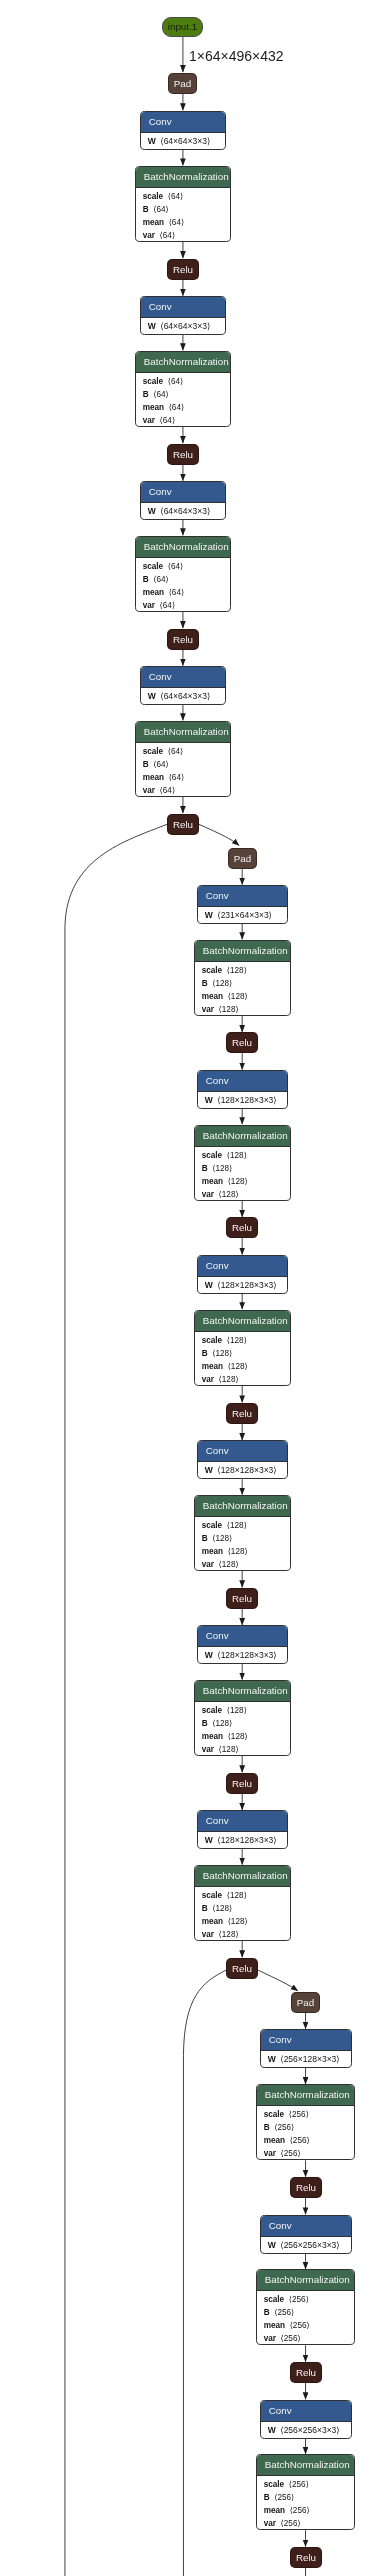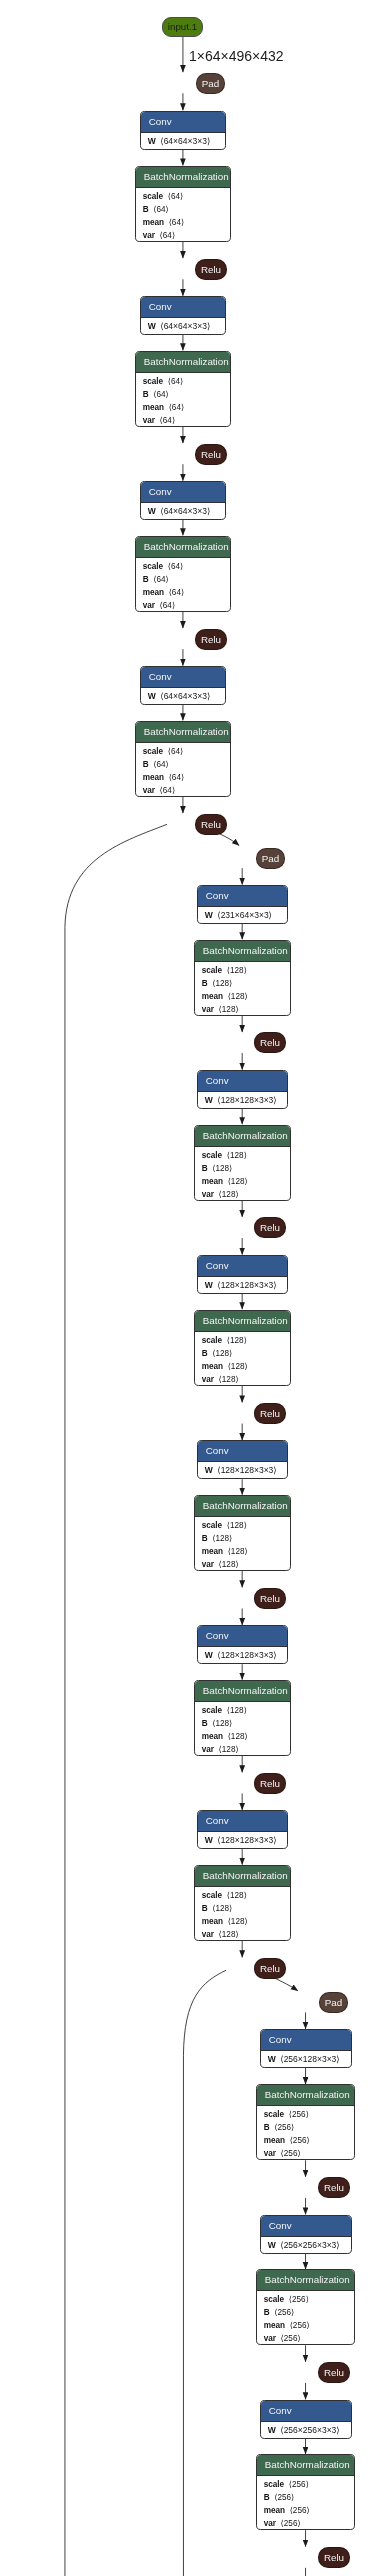--- a/index.html
+++ b/index.html
@@ -7,21 +7,21 @@
   .edges{position:absolute;left:0;top:0;}
   .edge{fill:none;stroke:#1b1b1b;stroke-width:1.6px;}
   .node-block{position:absolute;box-sizing:border-box;background:#ffffff;border:0.8px solid #303030;border-radius:4.6px;overflow:hidden;}
   .hd{box-sizing:border-box;height:20.6px;line-height:19.6px;padding:0 4.1px 0 7.7px;font-size:9.8px;color:#f3f3f3;border-bottom:0.8px solid #303030;white-space:nowrap;}
   .rows{padding:2.1px 6.7px 0;}
   .row{font-size:8.2px;line-height:13px;color:#141414;white-space:nowrap;}
   .row .k{font-weight:700;}
   .row .v{margin-left:4.6px;}
   .node-block.single .rows{padding-top:1.5px;}
   .node-block.single .row{line-height:14px;font-size:8.5px;}
-  .node-op{position:absolute;display:flex;align-items:center;justify-content:center;color:#f4f4f4;font-size:9.8px;border-radius:10px;border:0.5px solid rgba(25,12,6,.45);box-sizing:border-box;margin-left:28px;}
+  .node-op{position:absolute;display:flex;align-items:center;justify-content:center;color:#f4f4f4;font-size:9.8px;border-radius:5px;border:0.5px solid rgba(25,12,6,.45);box-sizing:border-box;}
   .node-io{position:absolute;display:flex;align-items:center;justify-content:center;color:#1c1c1c;font-size:9.8px;border-radius:9px;border:0.8px solid #4c4c4c;background:#4d7c0f;box-sizing:border-box;}
   .edge-label{position:absolute;font-size:14px;color:#1c1c1c;white-space:nowrap;}
 </style>
 </head>
 <body>
 
 <div id="canvas" style="width: 371px; height: 3522px;">
 
 <svg width="371" height="3522" class="edges" viewBox="0 0 720 6836">
       <defs>

